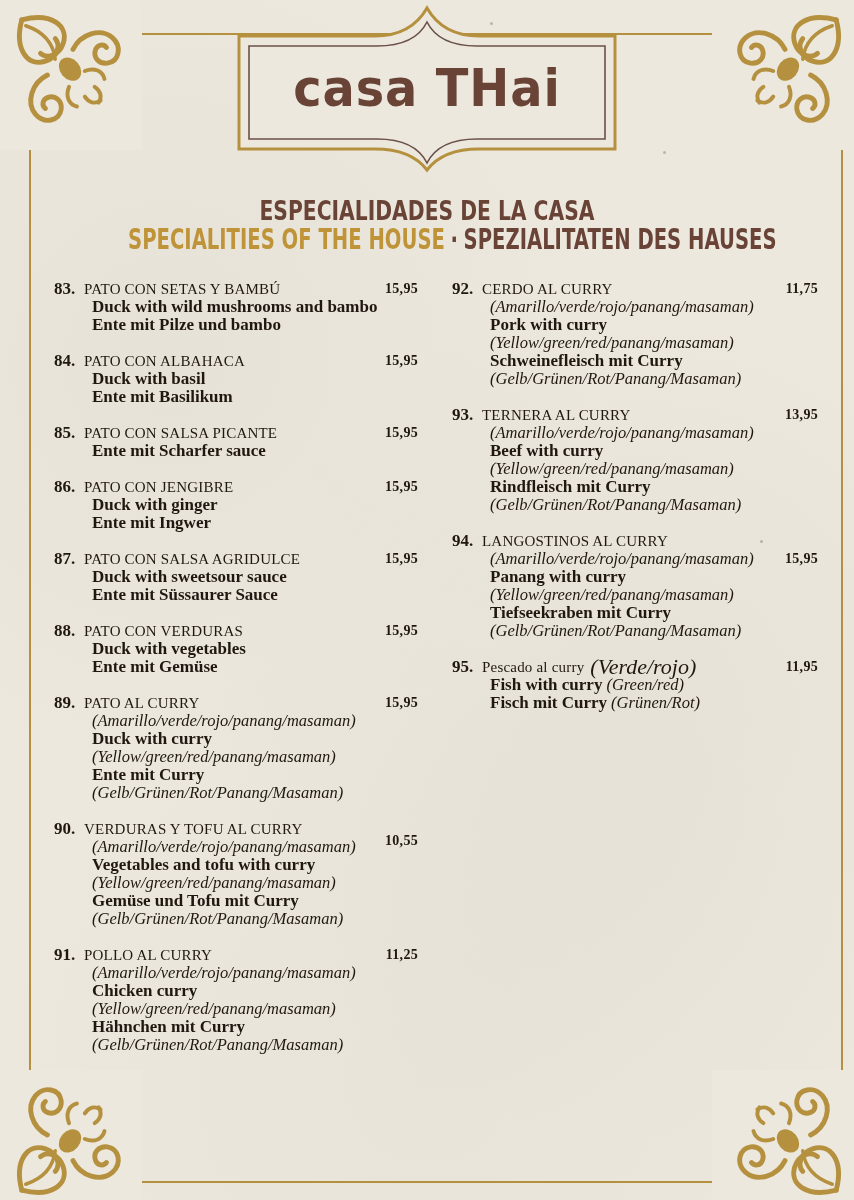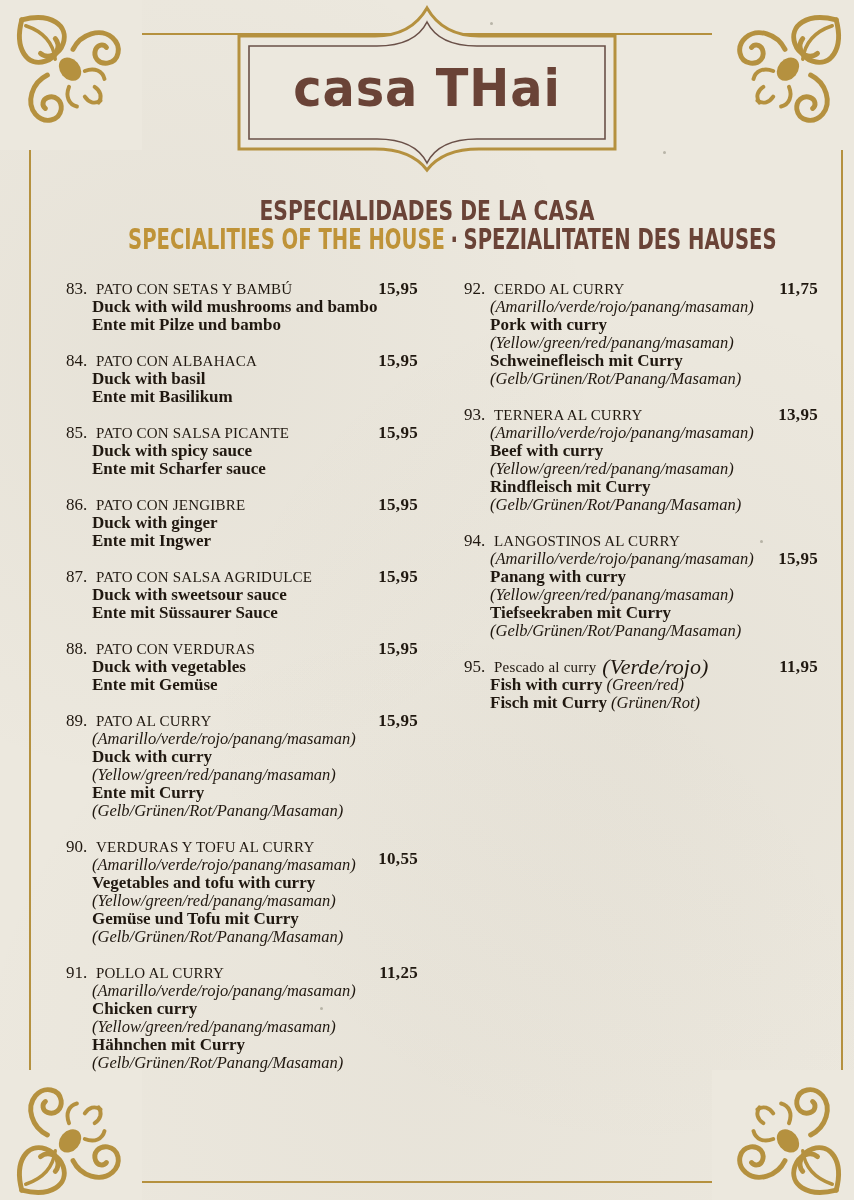--- a/index.html
+++ b/index.html
@@ -59,24 +59,24 @@
   .sub2 .sep { color:#6a4337; padding:0 8px; }
 
   
   .menu { position:absolute; left:54px; top:280px; width:764px; display:flex; gap:34px; }
   .col  { display:flex; flex-direction:column; gap:18px; }
   .col-left  { width:364px; }
   .col-right { width:366px; }
 
   .item { position:relative; }
   .head { display:flex; line-height:18px; padding-right:50px; }
-  .num  { flex:none; width:30px; font-weight:normal; font-size:17px;margin-left:12px; }
+  .num  { flex:none; width:30px; font-weight:bold; font-size:17px; }
   .ttl  { font-weight:normal; font-size:15px; letter-spacing:.2px; }
   .ttl-it { font-style:italic; font-size:22px; margin-left:6px; }
-  .price{ position:absolute; right:0; top:0; font-weight:bold; font-size:17px; letter-spacing:.3px; line-height:18px; }
+  .price{ position:absolute; right:0; top:0; font-weight:bold; font-size:14px; letter-spacing:.3px; line-height:18px; }
   .lines{ padding-left:30px; }
   .line { line-height:18px;margin-left:8px; }
   .line .b { font-weight:bold; font-size:17px; }
   .line .i { font-style:italic; font-size:16.5px; }
 </style>
 </head>
 <body>
 
 <svg width="0" height="0" style="position:absolute" aria-hidden="true">
   <symbol id="orn-symbol" viewBox="0 0 130 130">
@@ -162,21 +162,20 @@
         </div>
   </article>
       <article class="item">
     <div class="head">
       <span class="num">85.</span>
       <span class="ttl">PATO CON SALSA PICANTE</span>
 
     </div>
     <span class="price" style="top: 0px;">15,95</span>
     <div class="lines">
-          <div class="line"><span class="b">Duck with spicy sauce</span></div>
           <div class="line"><span class="b">Ente mit Scharfer sauce</span></div>
         </div>
   </article>
       <article class="item">
     <div class="head">
       <span class="num">86.</span>
       <span class="ttl">PATO CON JENGIBRE</span>
 
     </div>
     <span class="price" style="top: 0px;">15,95</span>

